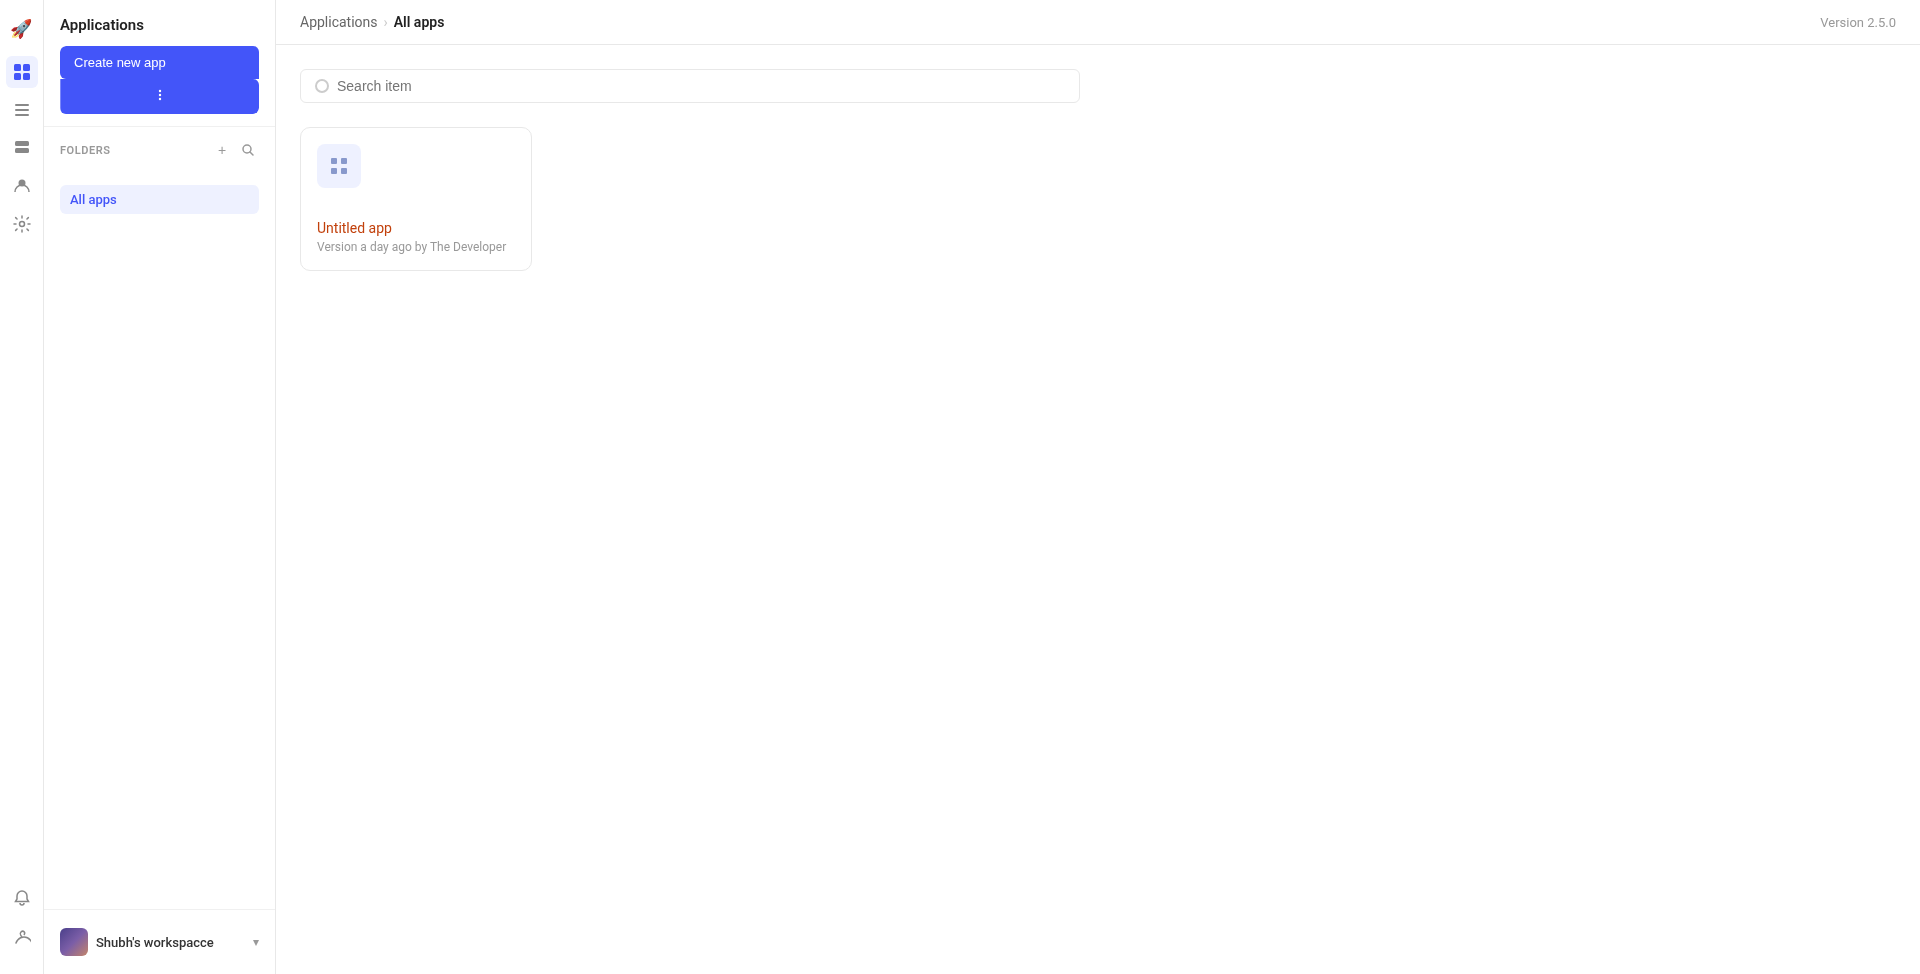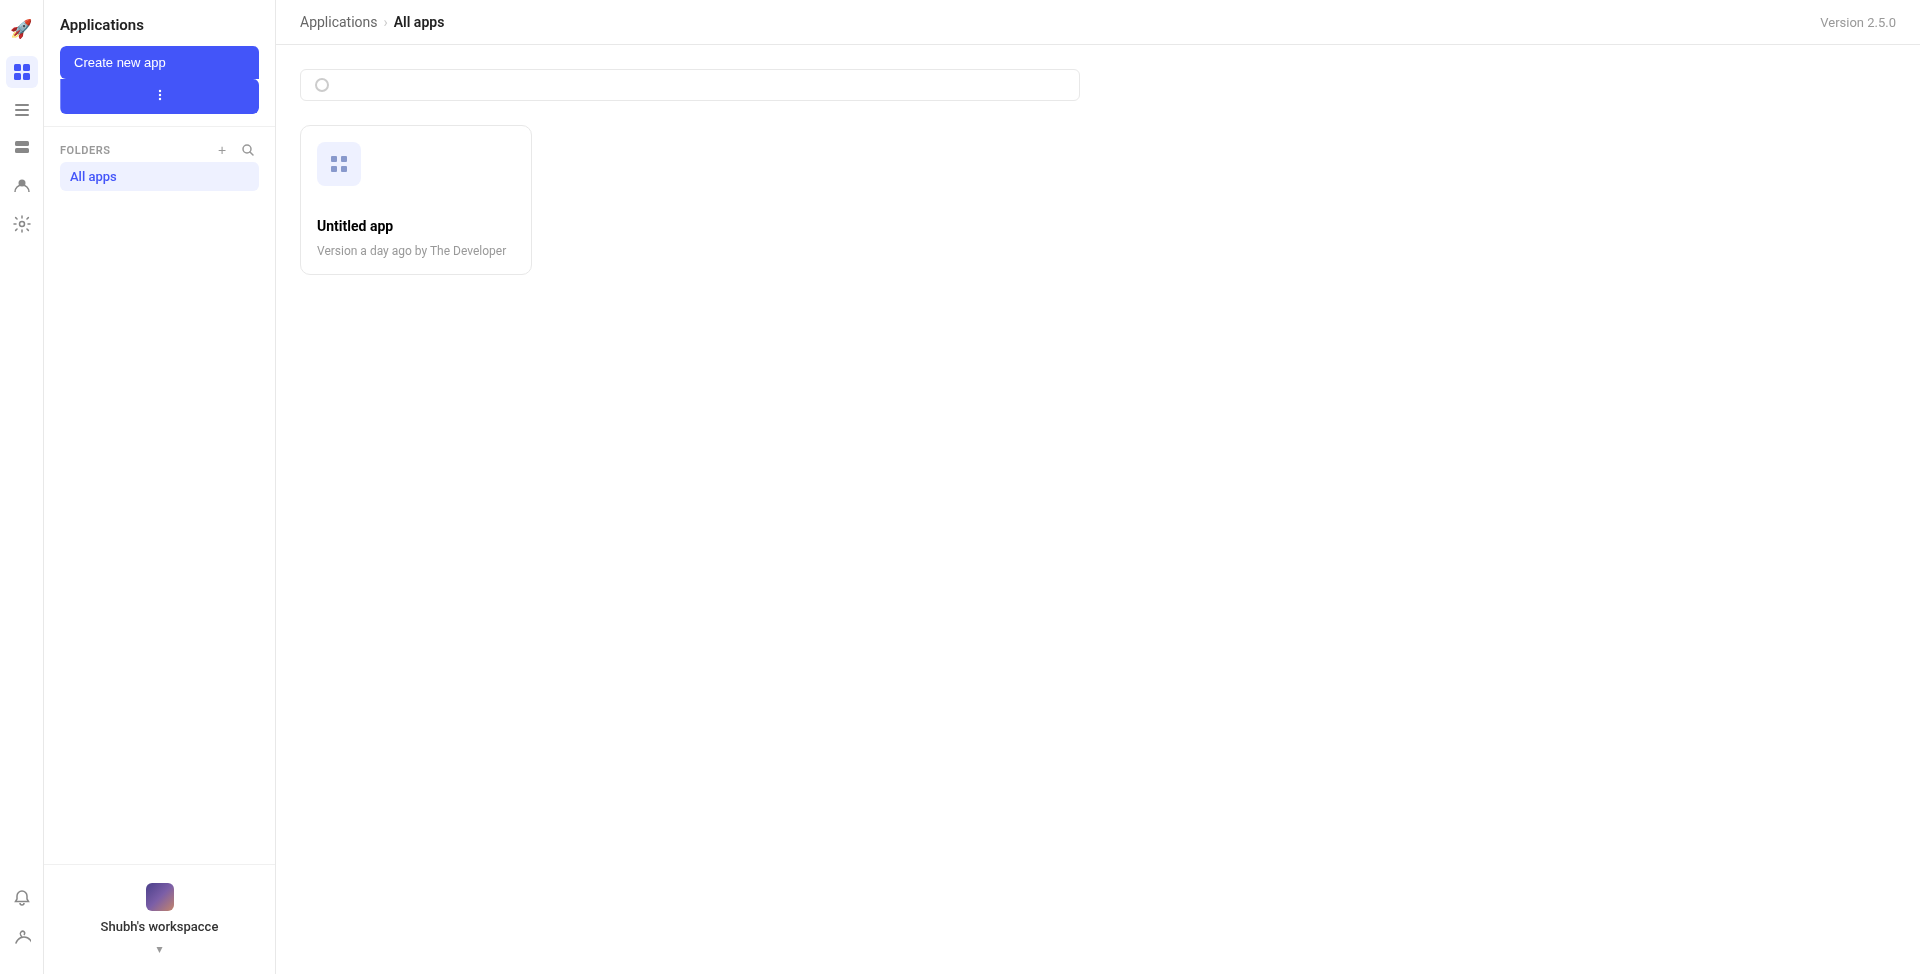--- a/index.html
+++ b/index.html
@@ -124,21 +124,21 @@
     }
 
     .folders-section {
       padding: 12px 16px;
     }
 
     .folders-header {
       display: flex;
       align-items: center;
       justify-content: space-between;
-      margin-bottom: 1px;
+      margin-bottom: 24px;
     }
 
     .folders-label {
       font-size: 11px;
       font-weight: 600;
       color: #999;
       letter-spacing: 0.05em;
       text-transform: uppercase;
     }
 
@@ -181,21 +181,20 @@
       padding: 12px 16px;
       border-top: 1px solid #f0f0f0;
     }
 
     .workspace-item {
       display: flex;
       align-items: center;
       gap: 8px;
       cursor: pointer;
       padding: 6px 0;
-      flex-direction: column;
     }
 
     .workspace-name {
       font-size: 13px;
       font-weight: 500;
       color: #333;
       flex: 1;
     }
 
     .workspace-chevron {
@@ -310,23 +309,23 @@
       display: flex;
       align-items: center;
       justify-content: center;
       margin-bottom: 32px;
       color: #8899cc;
       font-size: 18px;
     }
 
     .app-card-name {
       font-size: 14px;
-      font-weight: 700;
-      color: #000000;
-      margin-bottom: 10px;
+      font-weight: 400;
+      color: #c2410c;
+      margin-bottom: 4px;
     }
 
     .app-card-meta {
       font-size: 12px;
       color: #999;
     }
 
     
     .dots-grid {
       display: grid;
@@ -466,20 +465,21 @@
       <span class="breadcrumb-sep">›</span>
       <span class="breadcrumb-current">All apps</span>
     </div>
     <span class="version-label">Version 2.5.0</span>
   </div>
 
   <div class="main-body">
 
     <div class="search-bar">
       <div class="search-icon-dot"></div>
+      <input class="search-input" type="text" placeholder="Search item" style="">
     </div>
 
     <div class="apps-grid">
       <div class="app-card">
         <div class="app-card-icon">
           <div class="dots-grid">
             <div class="dot"></div>
             <div class="dot"></div>
             <div class="dot"></div>
             <div class="dot"></div>

